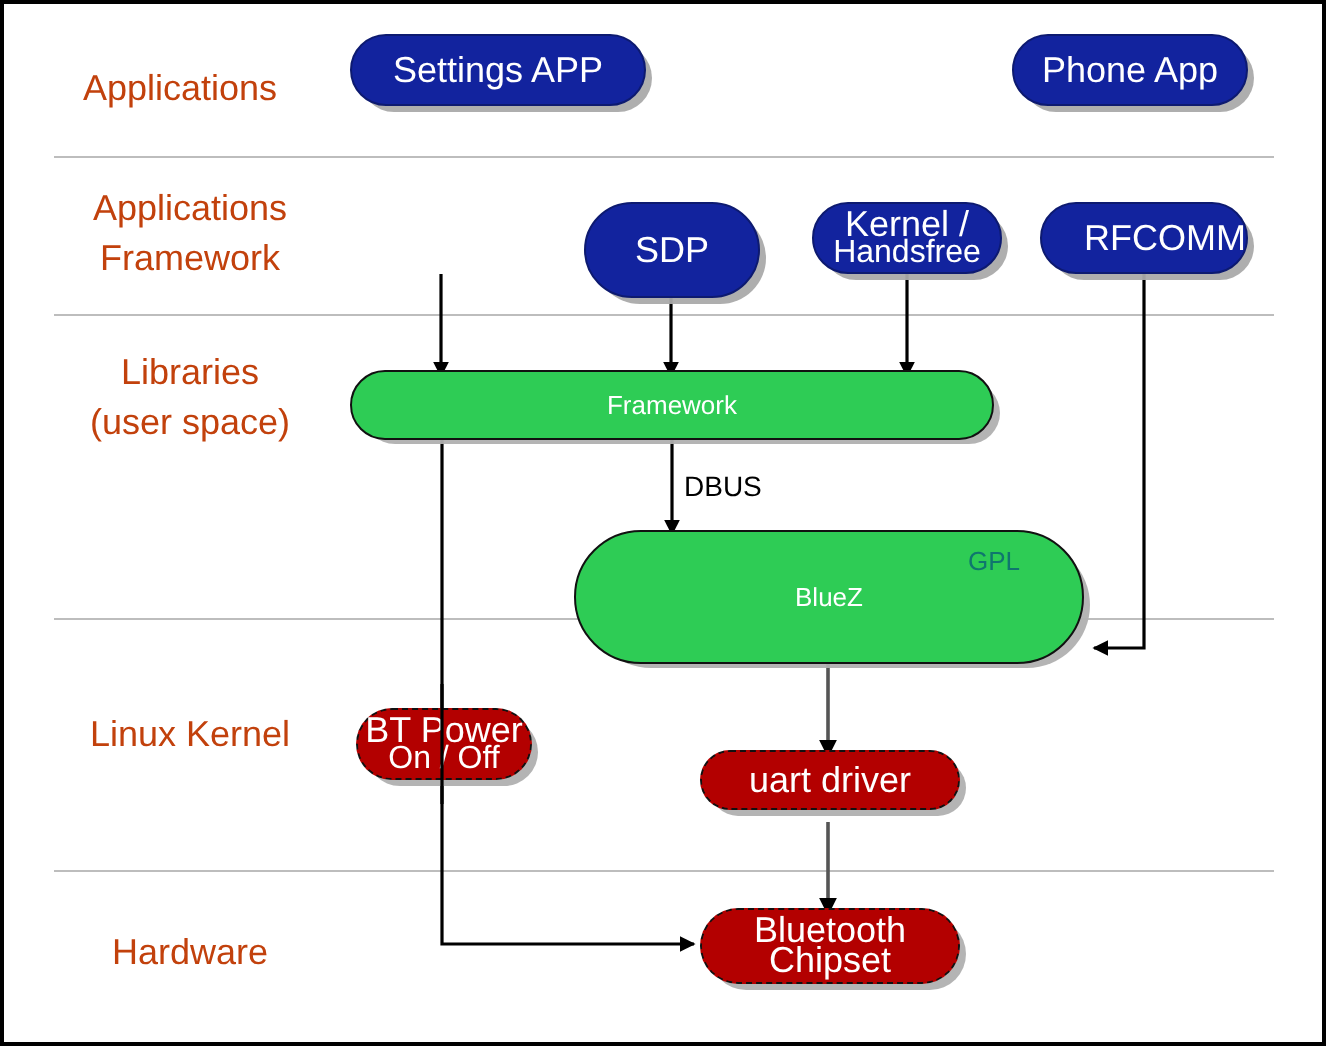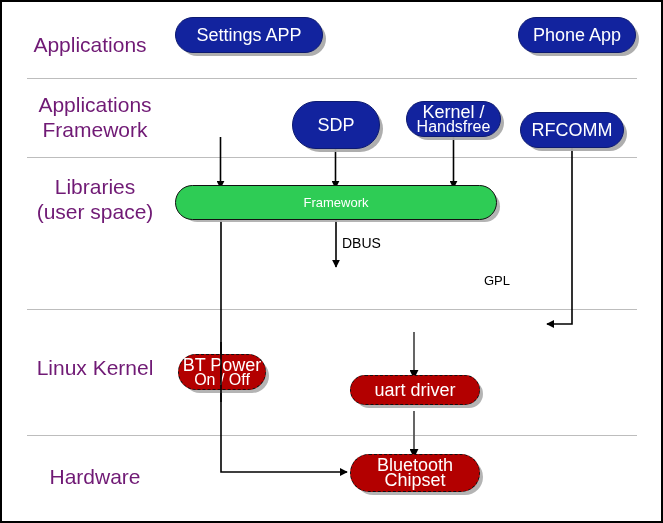--- a/index.html
+++ b/index.html
@@ -3,40 +3,40 @@
 <meta charset="utf-8">
 <style>
   html,body{margin:0;padding:0;background:#fff;}
   body{font-family:"Liberation Sans",sans-serif;}
   #canvas{
     position:relative;width:663px;height:523px;
     background:#ffffff;border:2px solid #000;box-sizing:border-box;
     overflow:hidden;
   }
   .layer-label{
-    position:absolute;color:#701a75;font-size:21px;line-height:25px;
+    position:absolute;color:#c2410c;font-size:18px;line-height:25px;
     text-align:center;white-space:pre-line;font-family:"Liberation Sans",sans-serif;
   }
   .divider{position:absolute;height:1px;background:#bdbdbd;}
   
   .node{
     position:absolute;box-sizing:border-box;
     display:flex;flex-direction:column;align-items:center;justify-content:center;
     border-radius:999px;color:#ffffff;text-align:center;
     font-family:"Liberation Sans",sans-serif;
     z-index:6;
   }
   .node .l1{font-size:18px;line-height:15px;}
   .node .l2{font-size:16px;line-height:13px;}
   .node.blue{background:#12239e;border:1px solid #0d1a70;box-shadow:4px 4px 0 -1px rgba(170,170,170,.95);}
   .node.green{background:#2ecc55;border:1px solid #111;box-shadow:5px 4px 0 -2px rgba(176,176,176,.95);}
   .node.red{background:#b30000;border:1px dashed #111;box-shadow:4px 4px 0 -1px rgba(176,176,176,.95);}
   .node.green .l1{font-size:13px;color:#fff;}
   .gpl{
-    position:absolute;color:#000000;font-size:13px;
+    position:absolute;color:#0f766e;font-size:13px;
     font-family:"Liberation Sans",sans-serif;z-index:7;
   }
   .edge-label{
     position:absolute;color:#000;font-size:14px;
     font-family:"Liberation Sans",sans-serif;z-index:7;background:transparent;
   }
   svg.wires{position:absolute;left:0;top:0;width:663px;height:523px;z-index:3;}
   svg.wires-top{position:absolute;left:0;top:0;width:663px;height:523px;z-index:8;pointer-events:none;}
 </style>
 </head>
@@ -77,37 +77,40 @@
     <path d="M 412,330 L 412,376" stroke="#555" stroke-width="1.8" fill="none" marker-end="url(#arrow)"></path>
 
     <path d="M 412,409 L 412,455" stroke="#555" stroke-width="1.8" fill="none" marker-end="url(#arrow)"></path>
 
     <path d="M 219,218 L 219,470 L 345,470" stroke="#000" stroke-width="1.6" fill="none" marker-end="url(#arrow)"></path>
   </svg>
 
   <div class="node blue" style="left:173px;top:15px;width:148px;height:36px;">
     <span class="l1">Settings APP</span>
   </div>
-  <div class="node blue" style="left:516px;top:15px;width:118px;height:36px;">
+  <div class="node blue" style="left:504px;top:15px;width:118px;height:36px;">
     <span class="l1">Phone App</span>
   </div>
 
   <div class="node blue" style="left:290px;top:99px;width:88px;height:48px;">
     <span class="l1">SDP</span>
   </div>
   <div class="node blue" style="left:404px;top:99px;width:95px;height:36px;">
     <span class="l1">Kernel /</span>
     <span class="l2">Handsfree</span>
   </div>
-  <div class="node blue" style="left:518px;top:110px;width:104px;height:36px;">
+  <div class="node blue" style="left:518px;top:99px;width:104px;height:36px;align-items:flex-end;">
     <span class="l1">RFCOMM</span>
   </div>
 
   <div class="node green" style="left:173px;top:183px;width:322px;height:35px;">
     <span class="l1">Framework</span>
+  </div>
+  <div class="node green" style="left:285px;top:263px;width:255px;height:67px;">
+    <span class="l1">BlueZ</span>
   </div>
   <div class="gpl" style="left:482px;top:271px;">GPL</div>
 
   <div class="node red" style="left:176px;top:352px;width:88px;height:36px;">
     <span class="l1">BT Power</span>
     <span class="l2">On / Off</span>
   </div>
   <div class="node red" style="left:348px;top:373px;width:130px;height:30px;">
     <span class="l1">uart driver</span>
   </div>

